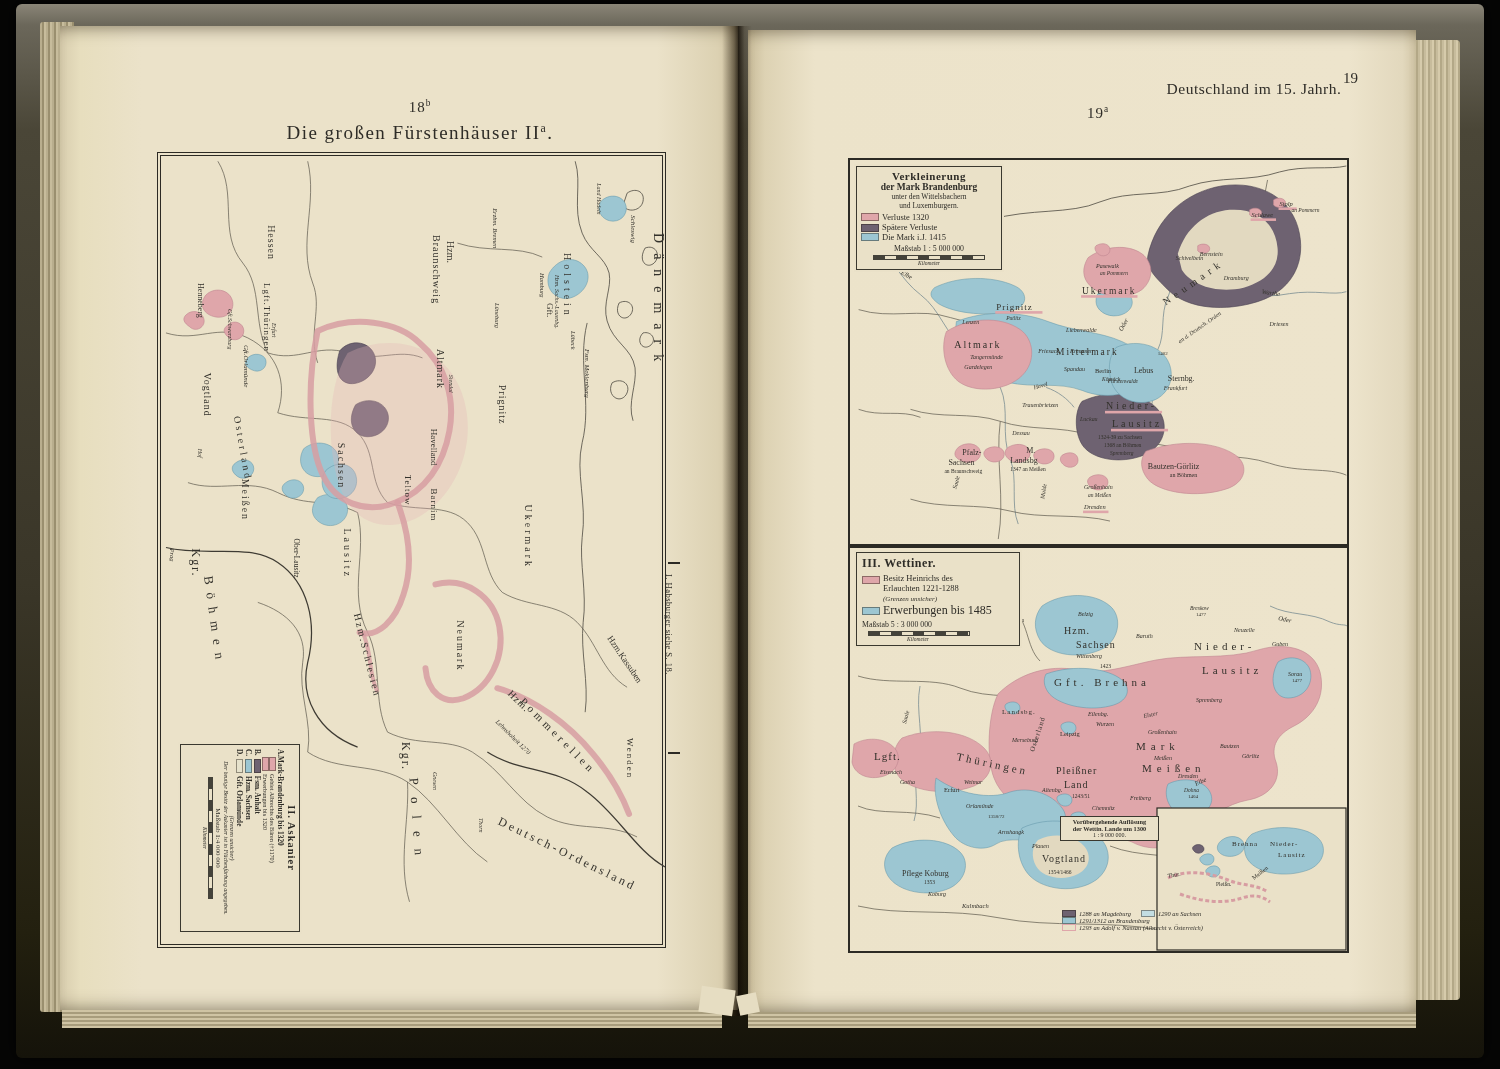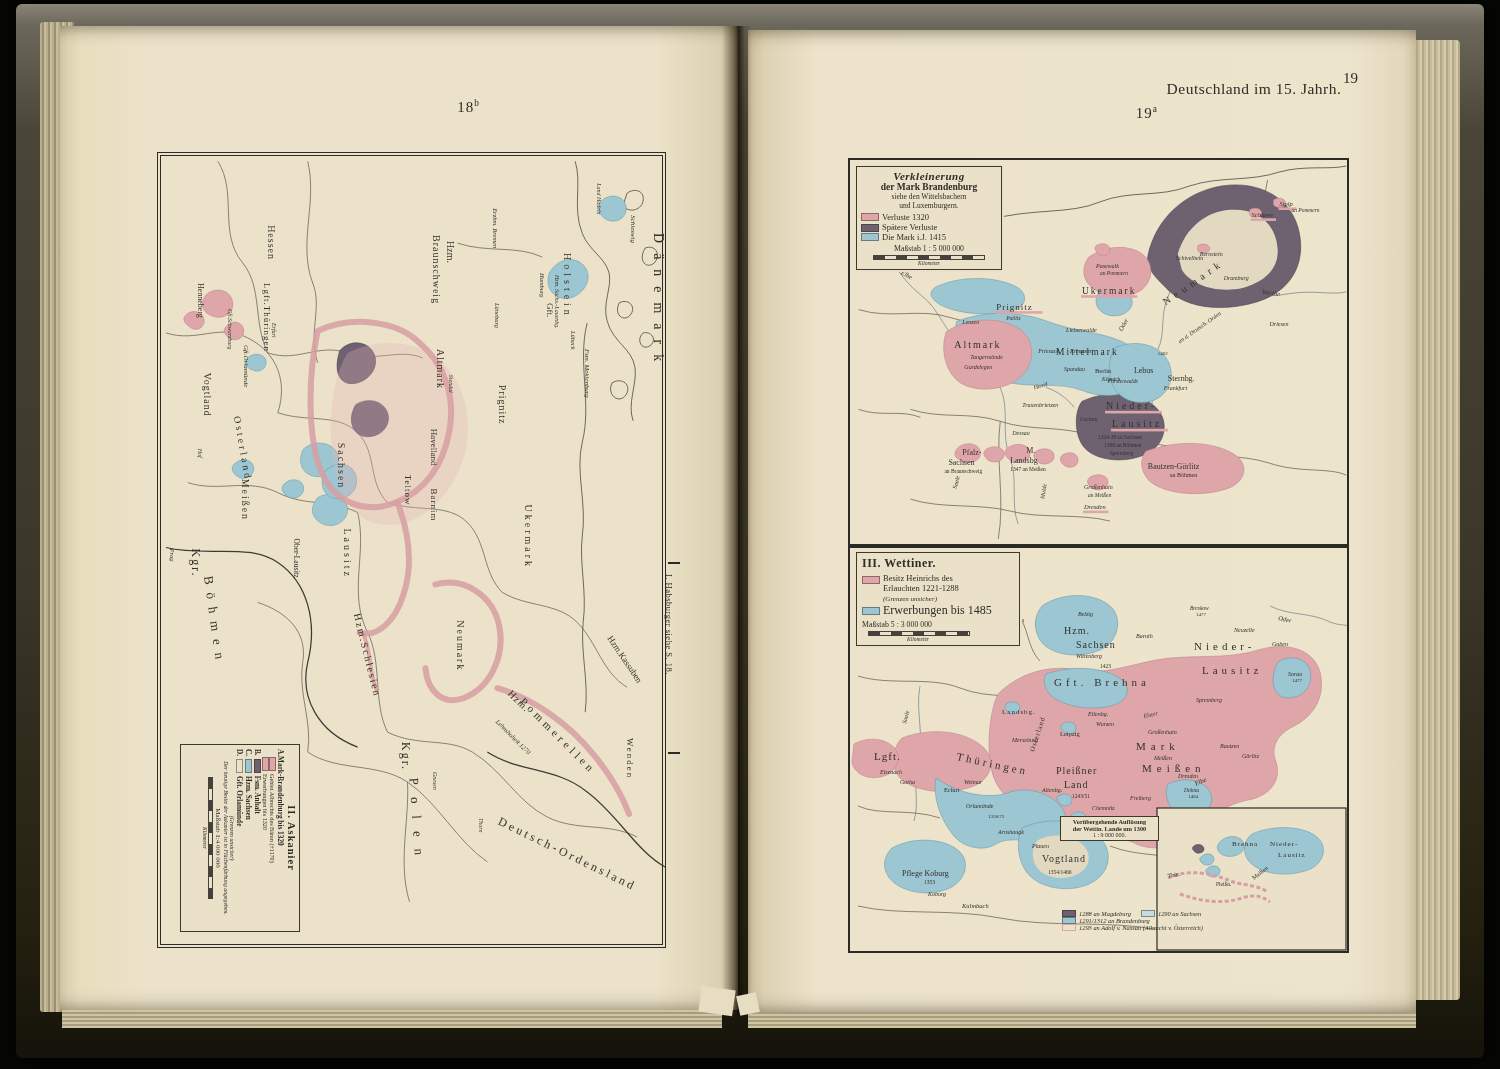--- a/index.html
+++ b/index.html
@@ -26,21 +26,21 @@
   #page-left{left:60px;top:26px;width:678px;height:984px;
       background:linear-gradient(90deg,#d8cdae 0,#e7debe 3%,#ebe2c9 12%,#ebe2c9 88%,#dcd1b2 97%,#c9bc9a 100%),#eae1c8;
       box-shadow:inset 0 14px 16px -12px rgba(60,50,30,.55), inset 0 -14px 16px -12px rgba(60,50,30,.5);}
   #page-right{left:748px;top:30px;width:668px;height:982px;
       background:linear-gradient(90deg,#c9bc9a 0,#ddd2b3 2.5%,#ece3ca 10%,#ede4cc 90%,#e2d8bd 98%,#d2c6a6 100%);
       box-shadow:inset 0 14px 16px -12px rgba(60,50,30,.55), inset 0 -14px 16px -12px rgba(60,50,30,.5);}
   #gutter{left:722px;top:26px;width:30px;height:990px;
       background:linear-gradient(90deg,rgba(40,30,15,0) 0,rgba(40,30,15,.55) 40%,rgba(20,14,6,.8) 55%,rgba(40,30,15,.25) 75%,rgba(40,30,15,0) 100%);}
   .tear{background:#e6ddc2;}
   
-  .pagelabel{font-size:15px;letter-spacing:1px;text-align:right;}
+  .pagelabel{font-size:15px;letter-spacing:1px;text-align:center;}
   .maptitle{font-size:19px;letter-spacing:1.5px;text-align:center;}
   sup{font-size:.62em;}
   #pno{font-size:15px;}
   #hdr{font-size:15.5px;letter-spacing:.5px;}
   
   .mapframe{border:1.6px solid #2c2a24;outline:.6px solid #2c2a24;outline-offset:-4px;background:transparent;}
   .mapframe2{border:2px solid #2c2a24;}
   svg{position:absolute;left:0;top:0;}
   svg text{font-family:"Liberation Serif", serif;fill:#33312b;}
   
@@ -76,20 +76,23 @@
 <div id="cover" class="abs"></div>
 <div id="stack-left" class="abs"></div>
 <div id="stack-right" class="abs"></div>
 <div id="stack-bottom-left" class="abs"></div>
 <div id="stack-bottom-right" class="abs"></div>
 
 <div id="page-left" class="abs page">
 
   <div class="abs pagelabel" style="left:300px;top:72px;width:120px;">
     <span>18</span><sup>b</sup>
+  </div>
+  <div class="abs maptitle" style="left:140px;top:96px;width:440px;">
+    <span>Die großen Fürstenhäuser II</span><sup>a</sup><span>.</span>
   </div>
 
   <div class="abs mapframe" style="left:97px;top:126px;width:507px;height:794px;">
     <svg width="507" height="794" viewBox="0 0 508 795">
 
       <g class="coast">
         <path d="M418,8 C425,30 415,55 425,80 C432,98 448,104 452,120 C455,135 445,150 450,168 C456,190 475,195 478,215 C480,232 470,250 476,268"></path>
         <path d="M430,170 C420,210 435,250 425,290 C418,320 430,350 425,385 C422,410 430,440 426,470 C423,500 432,530 428,560"></path>
         <path d="M470,40 c8,-6 18,-2 16,8 c-2,10 -16,12 -20,4 z"></path>
         <path d="M488,95 c10,-4 16,6 10,14 c-7,8 -18,0 -10,-14 z"></path>
@@ -361,23 +364,23 @@
           <text x="50" y="114" font-size="6.5" transform="rotate(30 50 114)" font-style="italic" fill="#33312b">Elbe</text>
           <text x="272" y="172" font-size="6.5" transform="rotate(-60 272 172)" font-style="italic" fill="#33312b">Oder</text>
           <text x="412" y="134" font-size="6.5" transform="rotate(8 412 134)" font-style="italic" fill="#33312b">Warthe</text>
           <text x="184" y="230" font-size="6" transform="rotate(-15 184 230)" font-style="italic" fill="#33312b">Havel</text>
           <text x="106" y="330" font-size="6" transform="rotate(-75 106 330)" font-style="italic" fill="#33312b">Saale</text>
           <text x="194" y="340" font-size="6" transform="rotate(-80 194 340)" font-style="italic" fill="#33312b">Mulde</text>
         </g>
     </svg>
 
     <div class="abs legendbox" style="left:6px;top:6px;width:136px;padding:3px 4px;">
-      <div class="lg-title" style="font-size:11px;letter-spacing:.5px;font-style:italic;">Verkleinerung</div>
+      <div class="lg-title" style="font-size:11px;letter-spacing:.5px;">Verkleinerung</div>
       <div class="lg-title" style="font-size:9.5px;">der Mark Brandenburg</div>
-      <div class="lg-title" style="font-size:7.5px;font-weight:normal;">siehe den Wittelsbachern</div>
+      <div class="lg-title" style="font-size:7.5px;font-weight:normal;">unter den Wittelsbachern</div>
       <div class="lg-title" style="font-size:7.5px;font-weight:normal;">und Luxemburgern.</div>
       <div class="lrow" style="font-size:8.5px;margin-top:2px;">
         <span class="sw" style="background: rgb(223, 166, 170); border: 0.5px solid rgba(40, 30, 20, 0.45);"></span>
         <span>Verluste 1320</span>
       </div>
       <div class="lrow" style="font-size:8.5px;align-items:flex-end;">
         <span class="sw" style="background: rgb(110, 98, 113); border: 0.5px solid rgba(40, 30, 20, 0.45);"></span>
         <span>Spätere Verluste</span>
       </div>
       <div class="lrow" style="font-size:8.5px;">

